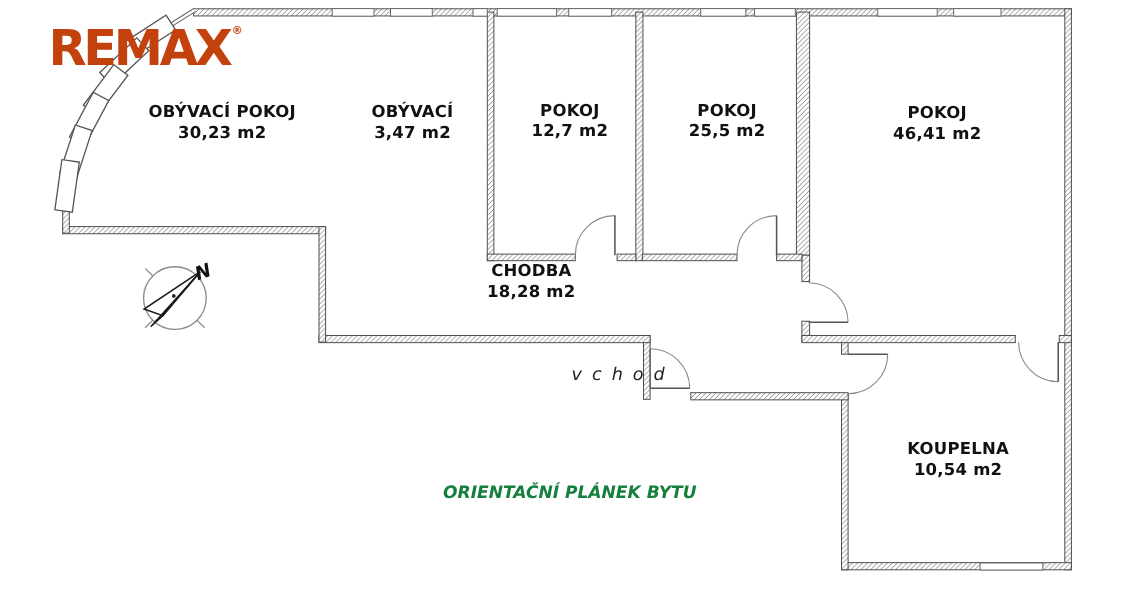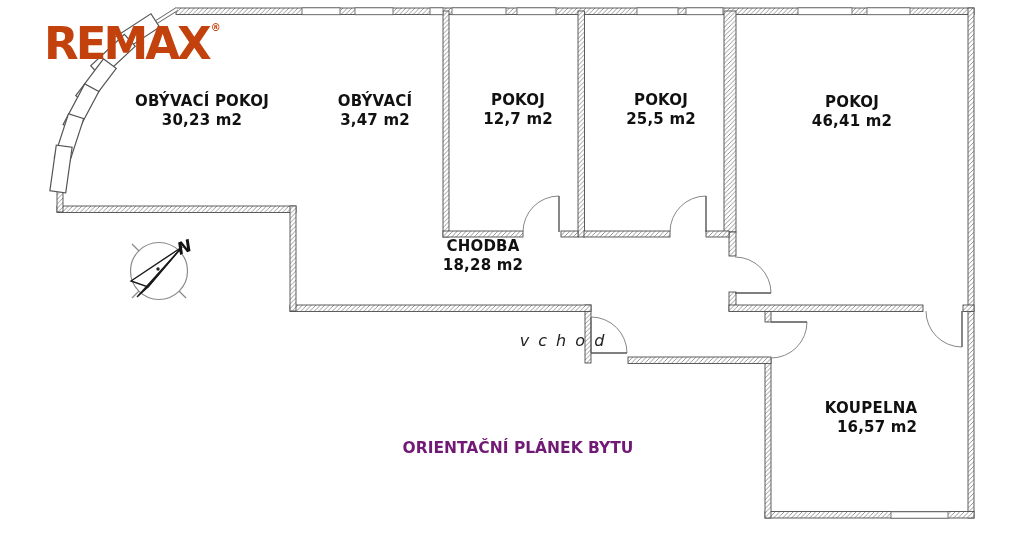--- a/index.html
+++ b/index.html
@@ -18,21 +18,21 @@
     font-weight:900;font-size:45px;line-height:1;letter-spacing:-3px;
     font-family:"DejaVu Sans","Liberation Sans",sans-serif;
   }
   .logo sup{font-size:10px;letter-spacing:0;vertical-align:28px;margin-left:2px;}
   .entrance-label{
     position:absolute;transform:translate(-50%,-50%);
     font-style:italic;font-size:16px;color:#222;letter-spacing:2px;white-space:nowrap;
   }
   .caption{
     position:absolute;transform:translate(-50%,-50%);
-    font-weight:bold;font-size:15.5px;color:#701a75;white-space:nowrap;
+    font-weight:bold;font-style:italic;font-size:15.5px;color:#15803d;white-space:nowrap;
   }
 </style>
 </head>
 <body>
 
 <div class="stage">
 
   <svg width="1024" height="551" viewBox="0 0 1024 551">
     <defs>
       <pattern id="hatch" patternUnits="userSpaceOnUse" width="4.5" height="4.5">
@@ -185,22 +185,22 @@
   <div class="room-label" style="left:852px;top:112px;">
     <div>POKOJ</div>
     <div>46,41 m2</div>
   </div>
 
   <div class="room-label" style="left:483px;top:256px;">
     <div>CHODBA</div>
     <div>18,28 m2</div>
   </div>
 
-  <div class="room-label" style="left:871px;top:418px;text-align:right;">
+  <div class="room-label" style="left:871px;top:418px;">
     <div>KOUPELNA</div>
-    <div>16,57 m2</div>
+    <div>10,54 m2</div>
   </div>
 
   <div class="entrance-label" style="left:543px;top:340px;margin-left:20px;">v c h o d</div>
 
   <div class="caption" style="left:518px;top:448px;">ORIENTAČNÍ PLÁNEK BYTU</div>
 
 </div>
 
 </body></html>

